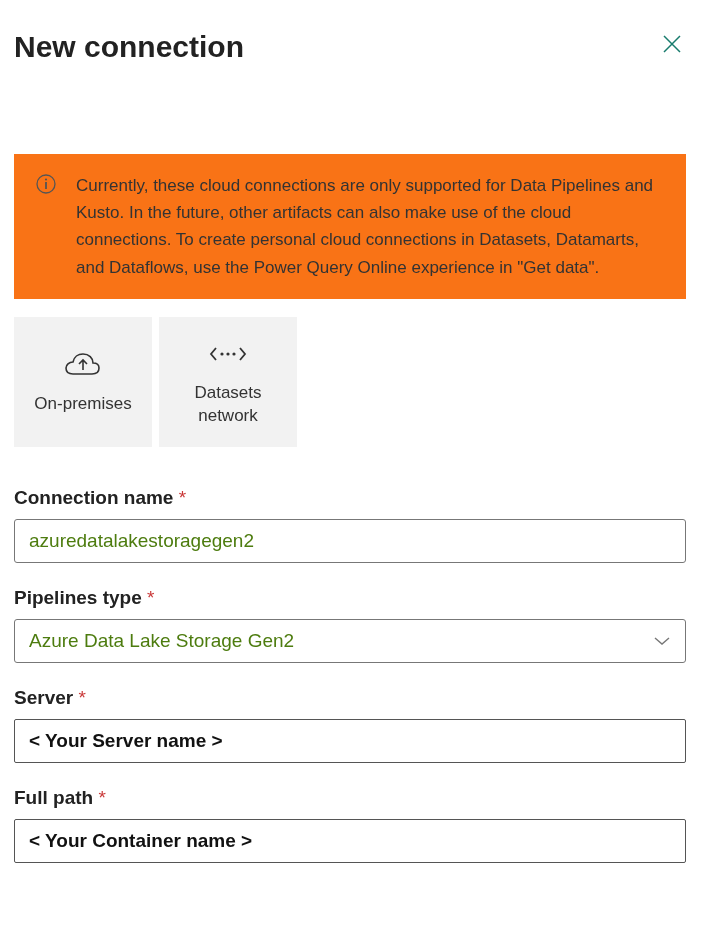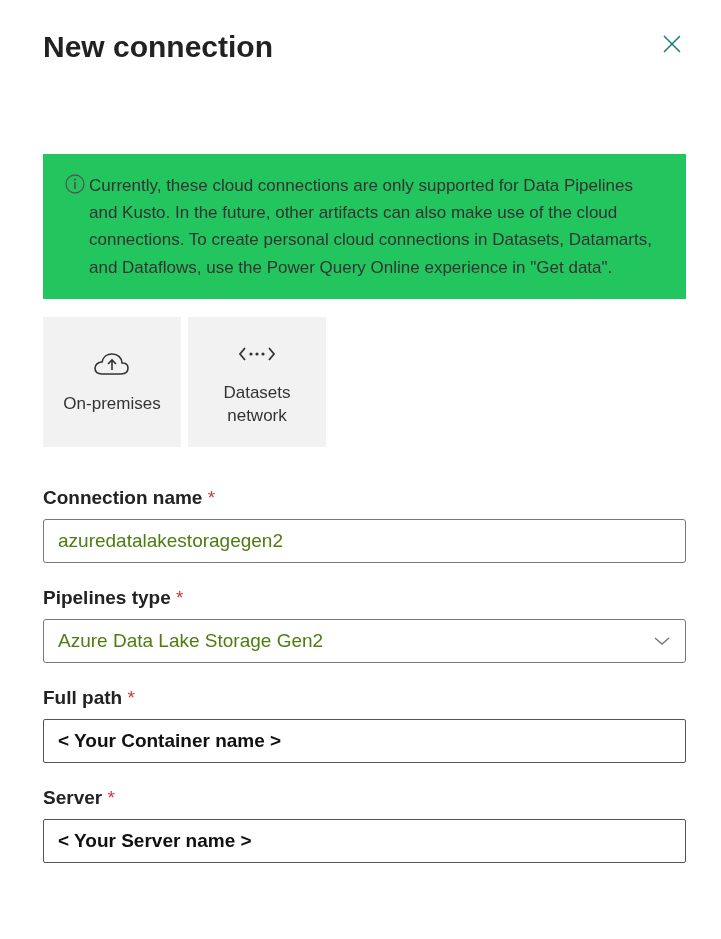--- a/index.html
+++ b/index.html
@@ -4,21 +4,21 @@
   <style>
     * { box-sizing: border-box; margin: 0; padding: 0; }
     body {
       font-family: "Segoe UI", -apple-system, sans-serif;
       background: #ffffff;
       padding: 0;
       width: 721px;
       color: #252525;
     }
     .dialog {
-      padding: 30px 35px 20px 43px;
+      padding: 30px 35px 20px 14px;
     }
     .dialog-header {
       display: flex;
       justify-content: space-between;
       align-items: flex-start;
       margin-bottom: 90px;
     }
     .dialog-title {
       font-size: 30px;
       font-weight: 600;
@@ -26,24 +26,24 @@
     }
     .close-btn {
       font-size: 22px;
       color: #187b6d;
       cursor: pointer;
       line-height: 1;
       padding: 4px;
       font-weight: 300;
     }
     .info-banner {
-      background: #22c55e;
+      background: #f97316;
       padding: 18px 22px 18px 22px;
       display: flex;
-      gap: 4px;
+      gap: 20px;
       margin-bottom: 18px;
     }
     .info-icon {
       flex-shrink: 0;
       margin-top: 2px;
     }
     .info-text {
       font-size: 17px;
       line-height: 1.6;
       color: #333;
@@ -215,27 +215,27 @@
       <span class="chevron-down">
         <svg width="18" height="12" viewBox="0 0 18 12">
             <path d="M2 3 L9 9 L16 3" fill="none" stroke="#777" stroke-width="1.4"></path>
           </svg>
       </span>
     </div>
   </div>
 
   <div class="form-group">
     <label class="form-label">
+      <span>Server</span>
+      <span class="required-asterisk"> *</span>
+    </label>
+    <div class="form-static">&lt; Your Server name &gt;</div>
+  </div>
+
+  <div class="form-group">
+    <label class="form-label">
       <span>Full path</span>
       <span class="required-asterisk"> *</span>
     </label>
     <div class="form-static">&lt; Your Container name &gt;</div>
   </div>
 
-  <div class="form-group">
-    <label class="form-label">
-      <span>Server</span>
-      <span class="required-asterisk"> *</span>
-    </label>
-    <div class="form-static">&lt; Your Server name &gt;</div>
-  </div>
-
 </div>
 
 </body></html>

